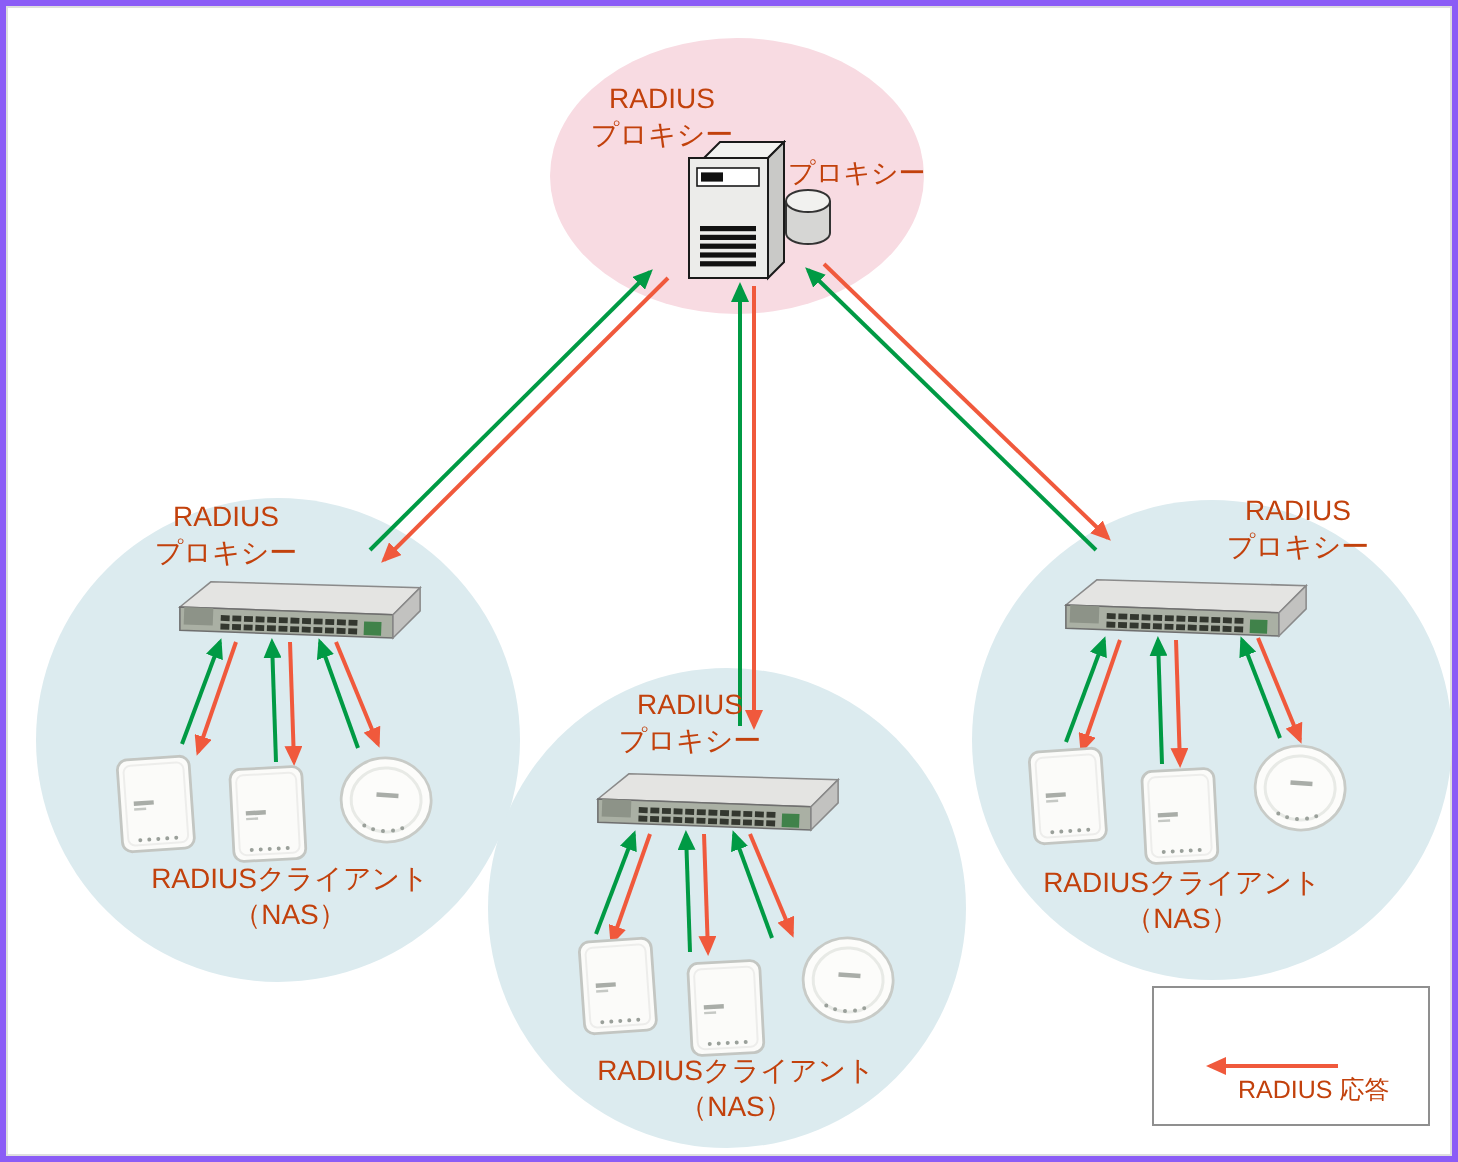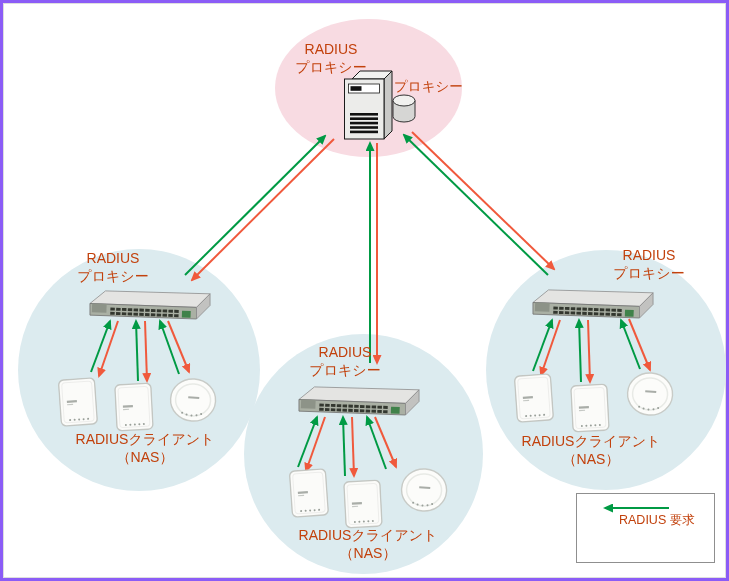--- a/index.html
+++ b/index.html
@@ -228,21 +228,21 @@
     </svg>
   <svg class="dev" style="left:623px; top:368px; transform:rotate(4deg);" width="48" height="48">
       <use href="#sym-ap-round"></use>
     </svg>
   <div class="lbl" style="left:498px; top:429px; width:180px;">
     <span>RADIUSクライアント</span>
     <span>（NAS）</span>
   </div>
 
   <div class="legend">
-    <div class="lrow" style="top:6px;">
+    <div class="lrow" style="top:31px;">
       <svg width="76" height="12">
-        <line class="ln g" x1="72" y1="6" x2="8" y2="6" marker-end="url(#mk-g)"></line>
+        <line class="ln r" x1="72" y1="6" x2="8" y2="6" marker-end="url(#mk-r)"></line>
       </svg>
-      <span class="ltext">RADIUS 要求</span>
+      <span class="ltext">RADIUS 応答</span>
     </div>
   </div>
 
 </div>
 
 </body></html>

